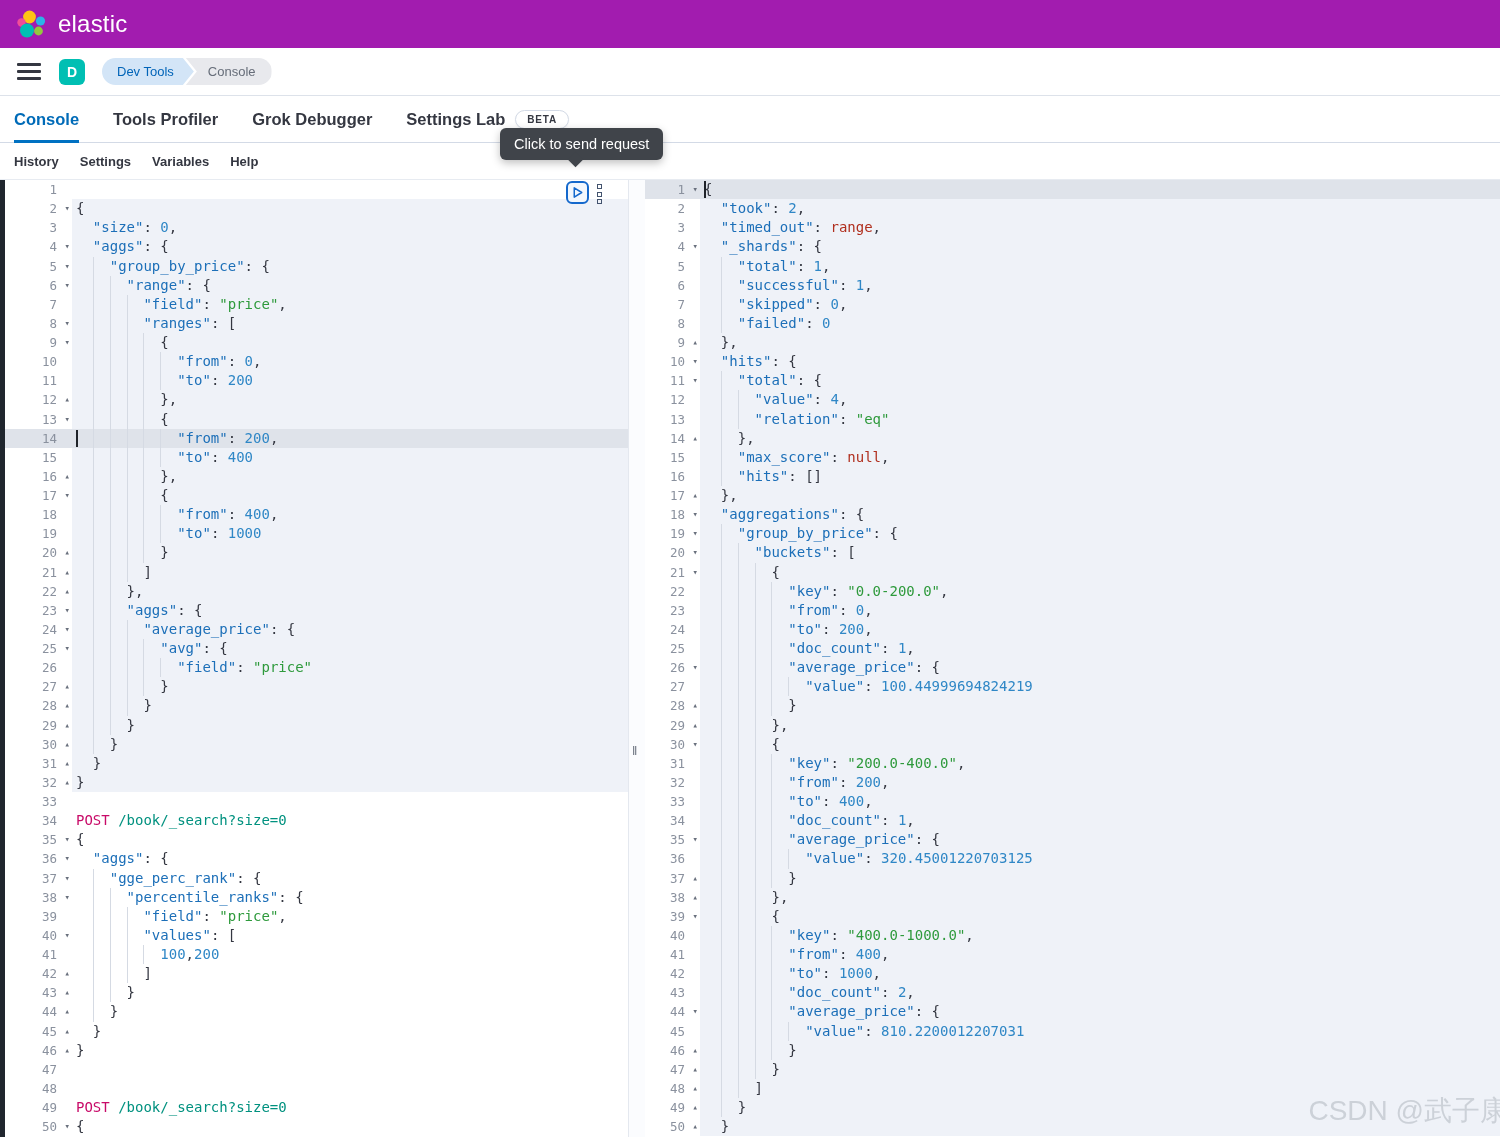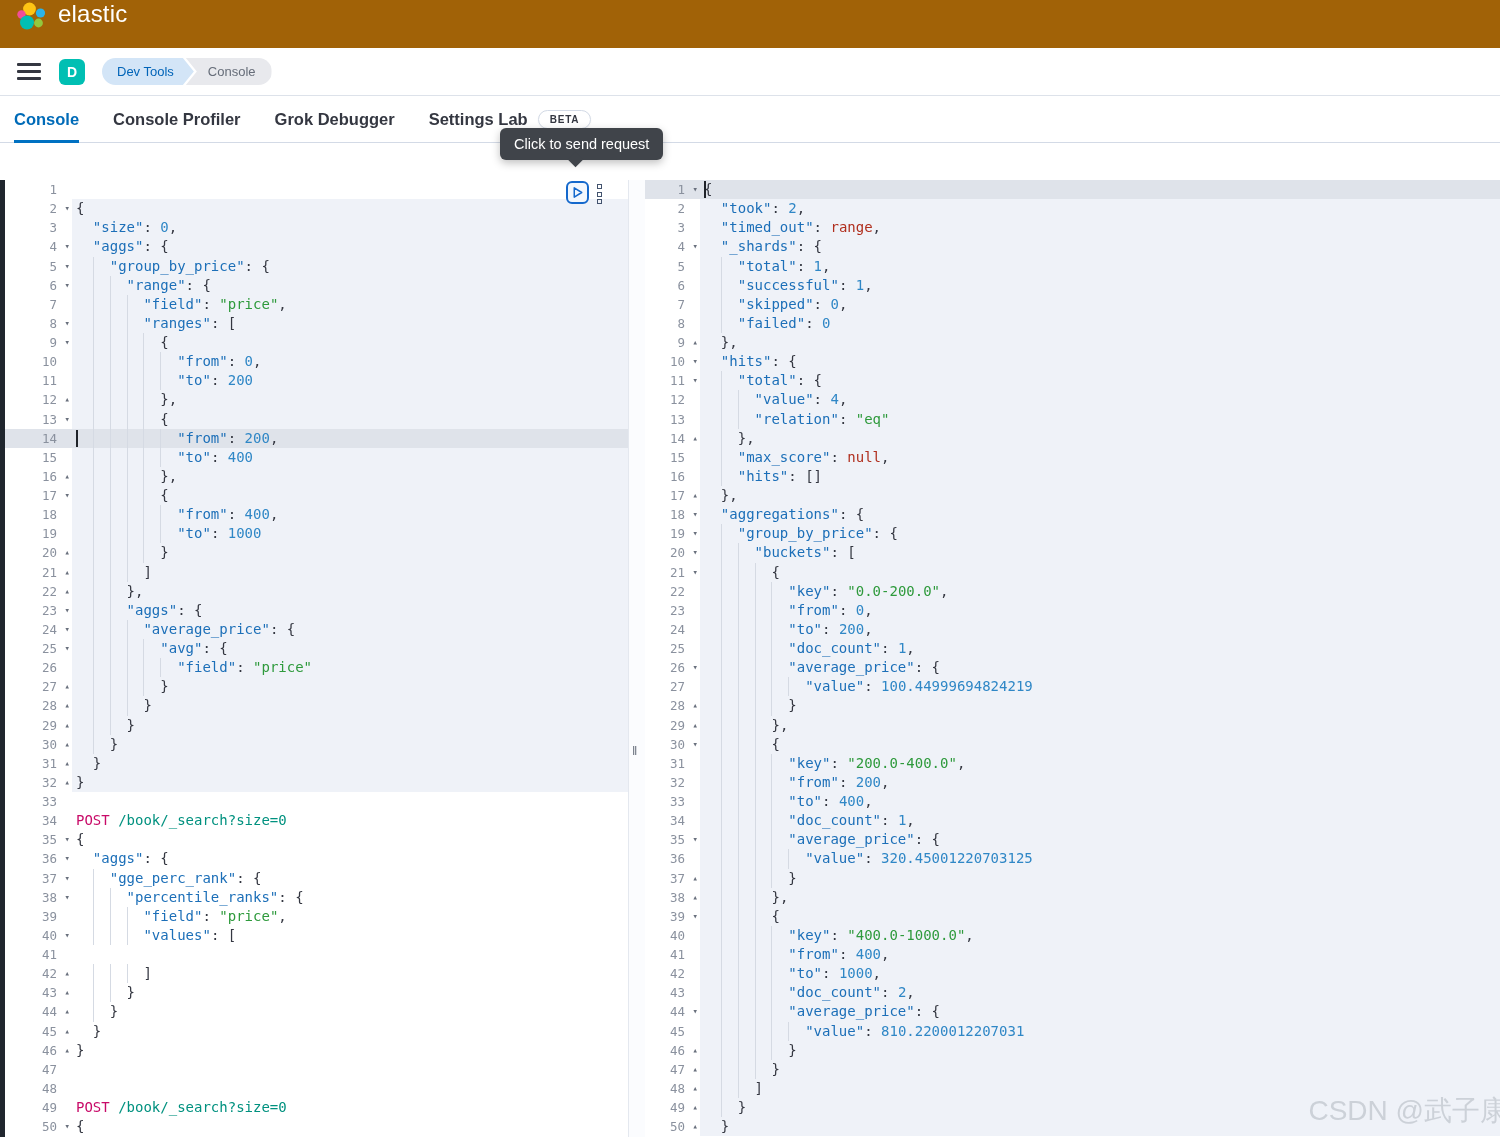--- a/index.html
+++ b/index.html
@@ -1,22 +1,22 @@
 <!DOCTYPE html>
 <html style="--accent-blue: #0071c2; --badge-teal: #00bfb3; --method-pink: #c80a68; --url-teal: #00917f; --key-blue: #1c6fb8; --string-green: #2e9a3c; --number-blue: #2f87c6; --constant-red: #b02f1e; --punct-dark: #343741; --comment-gray: #3f4750; --hl-block: #eff2f8; --hl-line: #dfe3ea;"><head>
 <meta charset="utf-8">
 <style>
   * { margin:0; padding:0; box-sizing:border-box; }
   html,body { width:1500px; height:1137px; overflow:hidden; background:#fff;
               font-family:"Liberation Sans", sans-serif; }
   #page { position:relative; width:1500px; height:1137px; background:#fff; }
 
   
-  .topbar { position:absolute; left:0; top:0; width:1500px; height:48px; background:#a16207;
-            display:flex; align-items:flex-start; }
+  .topbar { position:absolute; left:0; top:0; width:1500px; height:48px; background:#a21caf;
+            display:flex; align-items:center; }
   .logo { margin-left:16px; width:32px; height:32px; }
   .brand { color:#fff; font-size:24px; font-weight:400; margin-left:10px; letter-spacing:0.2px; }
   .searchbox { position:absolute; left:880px; top:8px; width:612px; height:33px; background:#20242c;
                border:1px solid #4e5561; border-radius:7px; display:flex; align-items:center; }
   .searchbox input { flex:1; background:transparent; border:none; outline:none; color:#d7dce4;
                      font-size:15px; font-family:"Liberation Sans",sans-serif; }
   .searchbox input::placeholder { color:#98a1b3; }
   .search-ic { margin:0 8px 0 10px; width:16px; height:16px; flex:0 0 auto; }
   .kbd { height:100%; width:36px; border-left:1px solid #3f4450; display:flex; align-items:center;
          justify-content:center; color:#cfd4dd; font-size:13px; }
@@ -126,28 +126,34 @@
       </div>
     <div class="appbadge">D</div>
     <div class="crumbs">
       <span class="crumb1">Dev Tools</span>
       <span class="crumb2">Console</span>
     </div>
   </div>
 
   <nav class="tabsrow">
     <div class="tab active">Console</div>
-    <div class="tab">Console Profiler</div>
+    <div class="tab">Tools Profiler</div>
     <div class="tab">Grok Debugger</div>
     <div class="tabwrap">
       <div class="tab">Settings Lab</div>
       <span class="beta">BETA</span>
     </div>
   </nav>
 
+  <div class="menurow">
+    <span class="mitem">History</span>
+    <span class="mitem">Settings</span>
+    <span class="mitem">Variables</span>
+    <span class="mitem">Help</span>
+  </div>
 
   <div class="editors">
     <div class="darkstrip"></div>
     <div class="panel" id="reqpanel">
         <div class="row hl">
           <div class="gut">1</div>
         </div>
         <div class="row hl">
           <div class="gut">2<span class="fold">▾</span></div>
           <div class="code"><span class="tk-punct">{</span></div>
@@ -299,20 +305,21 @@
         <div class="row">
           <div class="gut">39</div>
           <div class="code"><span class="guide" style="left: calc(2ch + 4px);"></span><span class="guide" style="left: calc(4ch + 4px);"></span><span class="guide" style="left: calc(6ch + 4px);"></span><span class="tk-plain">        </span><span class="tk-key">"field"</span><span class="tk-punct">:</span><span class="tk-plain"> </span><span class="tk-str">"price"</span><span class="tk-punct">,</span></div>
         </div>
         <div class="row">
           <div class="gut">40<span class="fold">▾</span></div>
           <div class="code"><span class="guide" style="left: calc(2ch + 4px);"></span><span class="guide" style="left: calc(4ch + 4px);"></span><span class="guide" style="left: calc(6ch + 4px);"></span><span class="tk-plain">        </span><span class="tk-key">"values"</span><span class="tk-punct">:</span><span class="tk-plain"> </span><span class="tk-punct">[</span></div>
         </div>
         <div class="row">
           <div class="gut">41</div>
+          <div class="code"><span class="guide" style="left: calc(2ch + 4px);"></span><span class="guide" style="left: calc(4ch + 4px);"></span><span class="guide" style="left: calc(6ch + 4px);"></span><span class="guide" style="left: calc(8ch + 4px);"></span><span class="tk-plain">          </span><span class="tk-num">100</span><span class="tk-punct">,</span><span class="tk-num">200</span></div>
         </div>
         <div class="row">
           <div class="gut">42<span class="fold">▴</span></div>
           <div class="code"><span class="guide" style="left: calc(2ch + 4px);"></span><span class="guide" style="left: calc(4ch + 4px);"></span><span class="guide" style="left: calc(6ch + 4px);"></span><span class="tk-plain">        </span><span class="tk-punct">]</span></div>
         </div>
         <div class="row">
           <div class="gut">43<span class="fold">▴</span></div>
           <div class="code"><span class="guide" style="left: calc(2ch + 4px);"></span><span class="guide" style="left: calc(4ch + 4px);"></span><span class="tk-plain">      </span><span class="tk-punct">}</span></div>
         </div>
         <div class="row">

